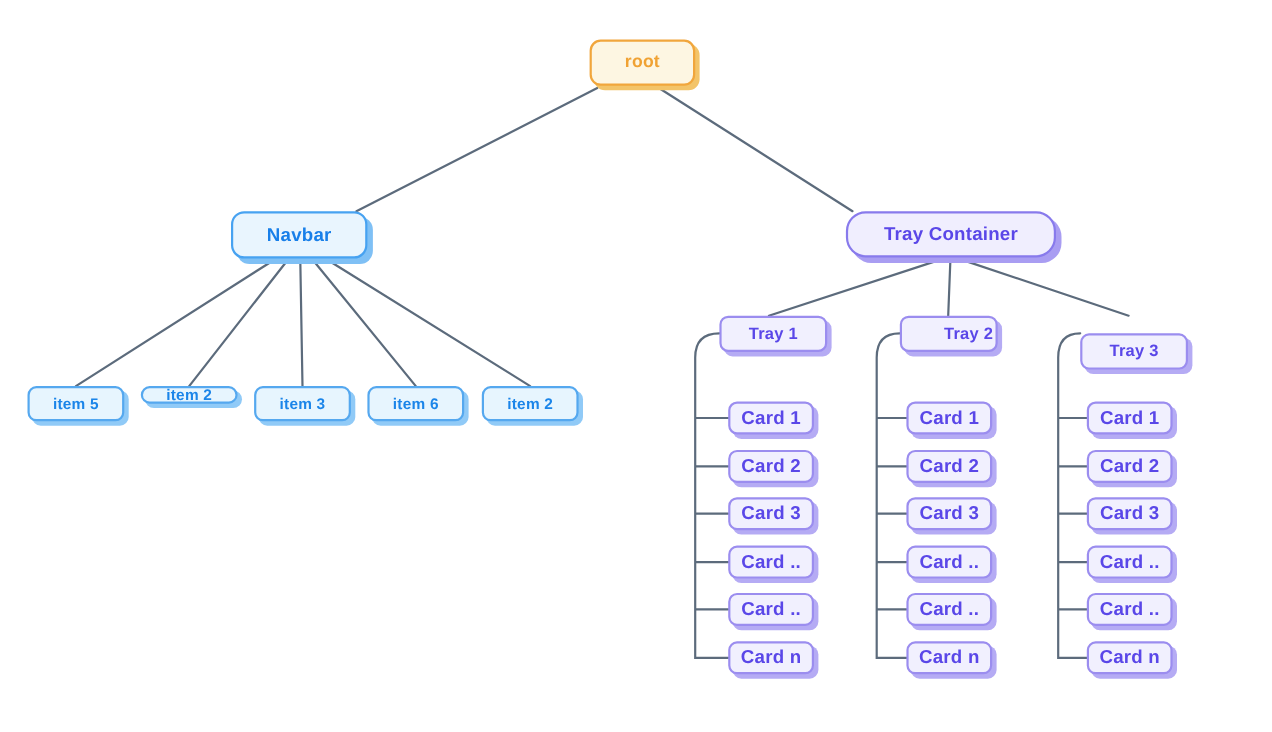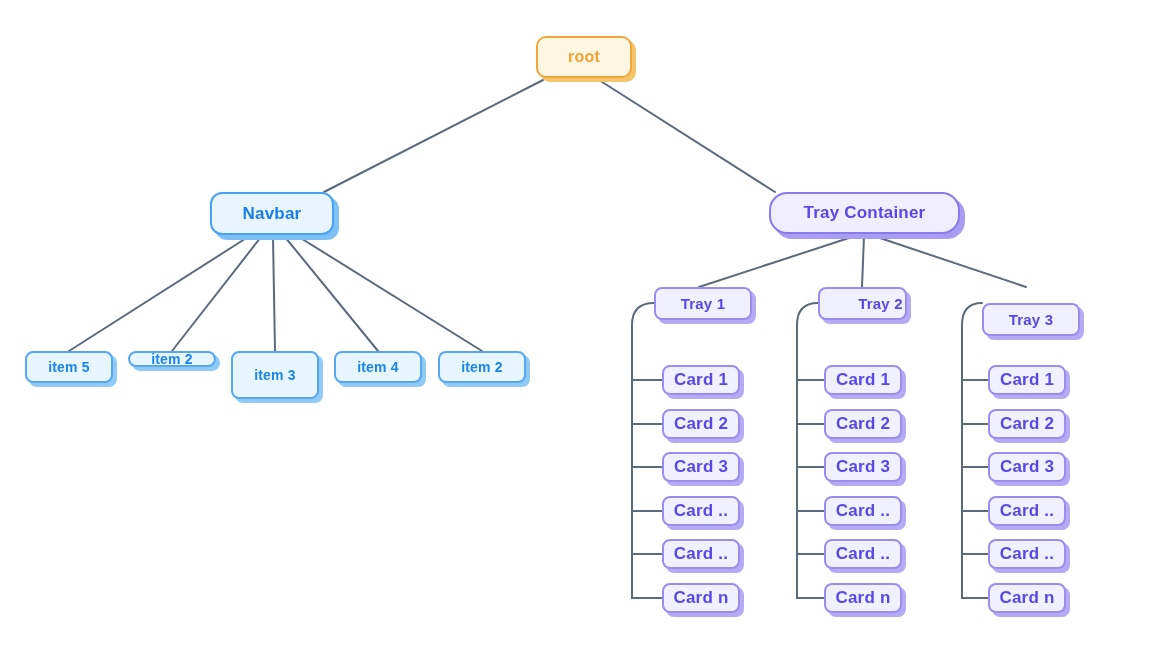--- a/index.html
+++ b/index.html
@@ -109,22 +109,22 @@
     <path class="edge" d="M818 303 Q797 303 797 325 V598 H824 M797 380 H824 M797 424 H824 M797 467 H824 M797 511 H824 M797 554 H824"></path>
     <path class="edge" d="M982 303 Q962 303 962 325 V598 H988 M962 380 H988 M962 424 H988 M962 467 H988 M962 511 H988 M962 554 H988"></path>
   </svg>
 
   <div class="node n-root" style="left:536px; top:36px; width:96px; height:42px;">root</div>
 
   <div class="node n-navbar" style="left:210px; top:192px; width:124px; height:43px;">Navbar</div>
 
   <div class="node n-item" style="left:25px;  top:351px; width:88px; height:32px;">item 5</div>
   <div class="node n-item" style="left:128px; top:351px; width:88px; height:16px;">item 2</div>
-  <div class="node n-item" style="left:231px; top:351px; width:88px; height:48px;">item 3</div>
-  <div class="node n-item" style="left:334px; top:351px; width:88px; height:32px;">item 4</div>
+  <div class="node n-item" style="left:231px; top:351px; width:88px; height:32px;">item 3</div>
+  <div class="node n-item" style="left:334px; top:351px; width:88px; height:32px;">item 6</div>
   <div class="node n-item" style="left:438px; top:351px; width:88px; height:32px;">item 2</div>
 
   <div class="node n-trayc" style="left:769px; top:192px; width:191px; height:42px;border-radius:18px;">Tray Container</div>
 
   <div class="node n-tray" style="left:654px; top:287px; width:98px; height:33px;">Tray 1</div>
   <div class="node n-tray" style="left:818px; top:287px; width:89px; height:33px;padding-left:36px;">Tray 2</div>
   <div class="node n-tray" style="left:982px; top:303px; width:98px; height:33px;">Tray 3</div>
 
   <div class="node n-card" style="left:662px; top:365px; width:78px; height:30px;">Card 1</div>
   <div class="node n-card" style="left:662px; top:409px; width:78px; height:30px;">Card 2</div>

